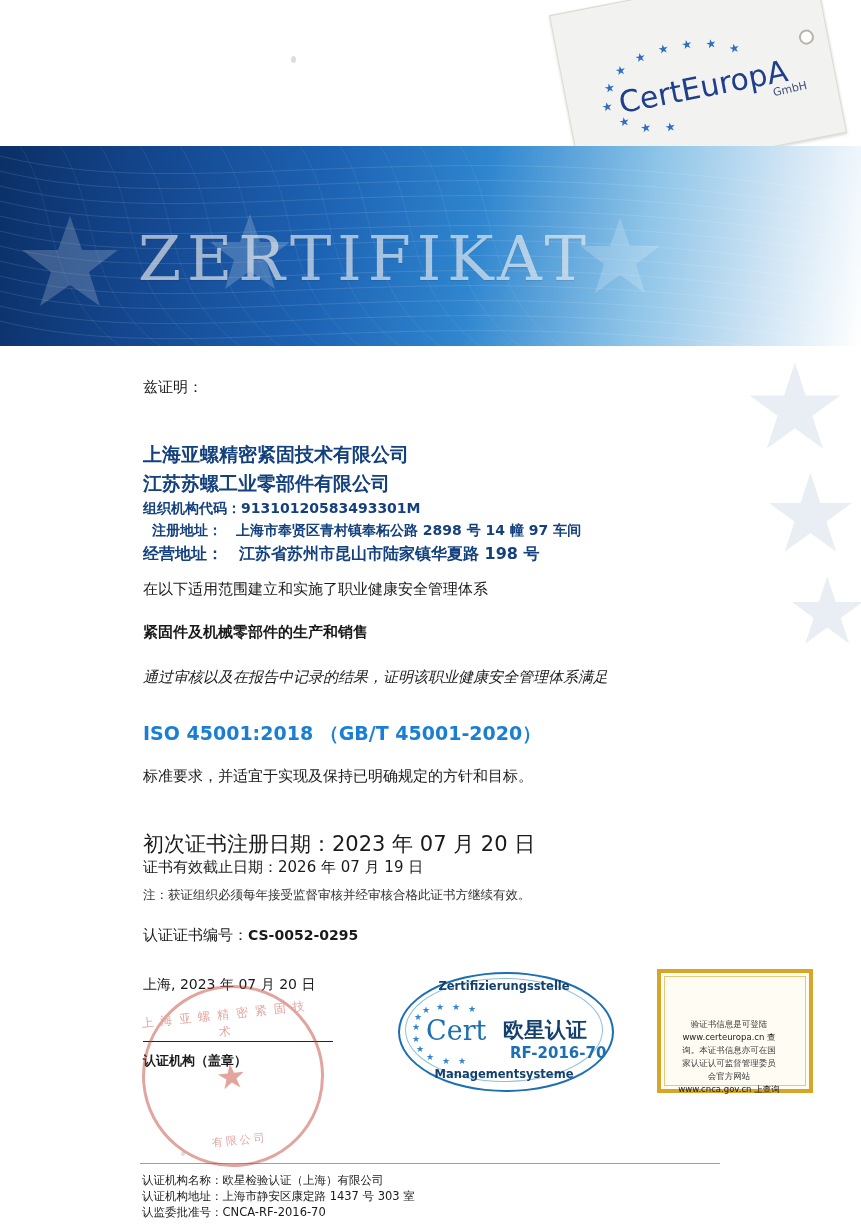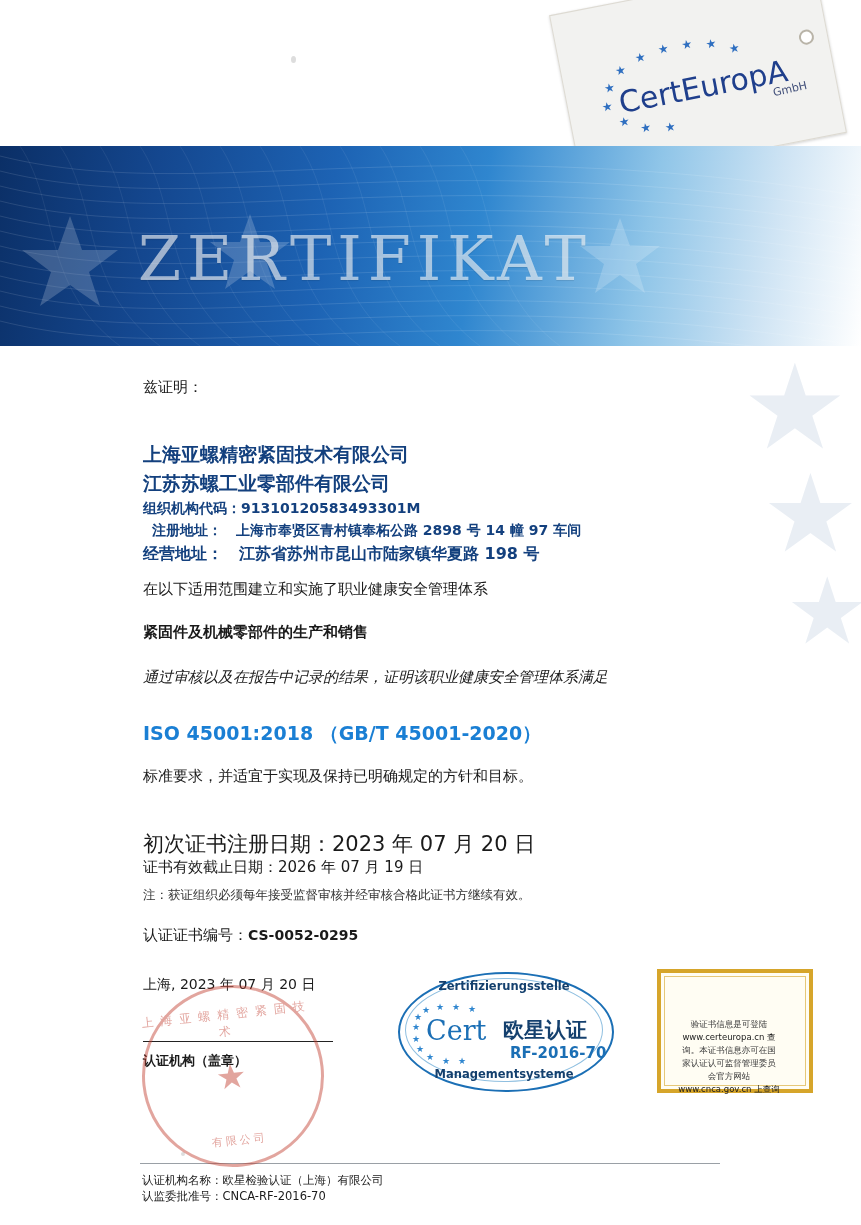--- a/index.html
+++ b/index.html
@@ -431,16 +431,17 @@
       <p>询。本证书信息亦可在国</p>
       <p>家认证认可监督管理委员</p>
       <p>会官方网站</p>
       <p class="url">www.cnca.gov.cn 上查询</p>
     </div>
   </div>
 
   <div class="footer-rule"></div>
   <div class="footer">
     <div>认证机构名称：欧星检验认证（上海）有限公司</div>
+    <div>认证机构地址：上海市静安区康定路 1437 号 303 室</div>
     <div>认监委批准号：CNCA-RF-2016-70</div>
   </div>
 
 </div>
 
 </body></html>

